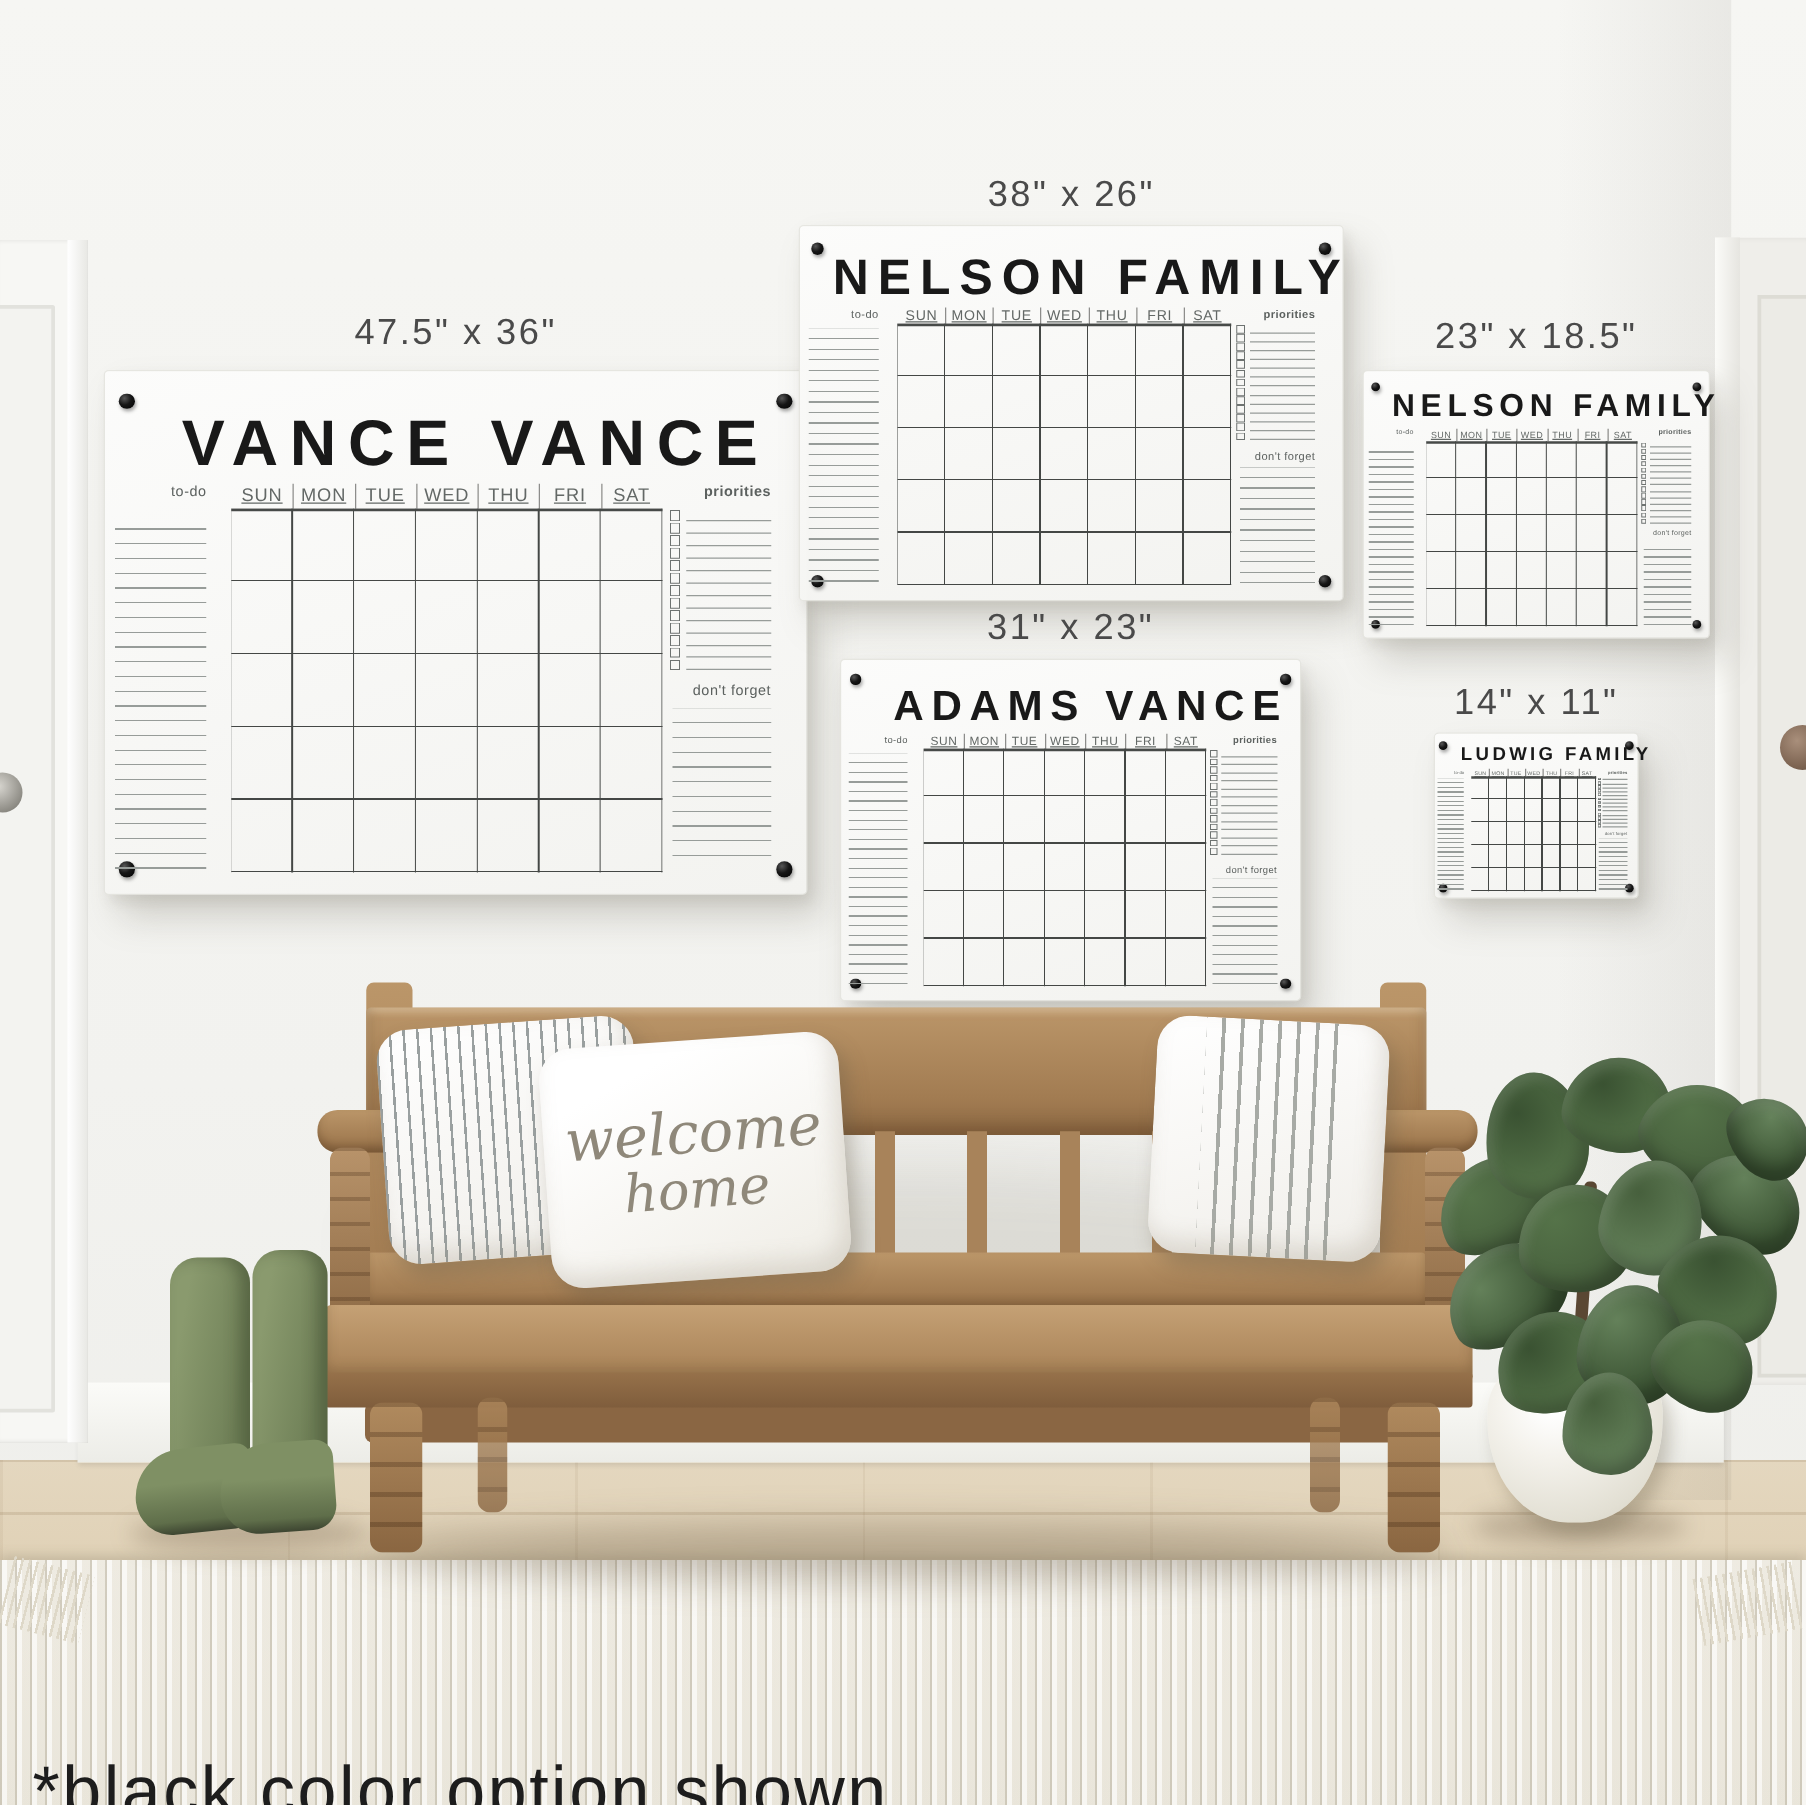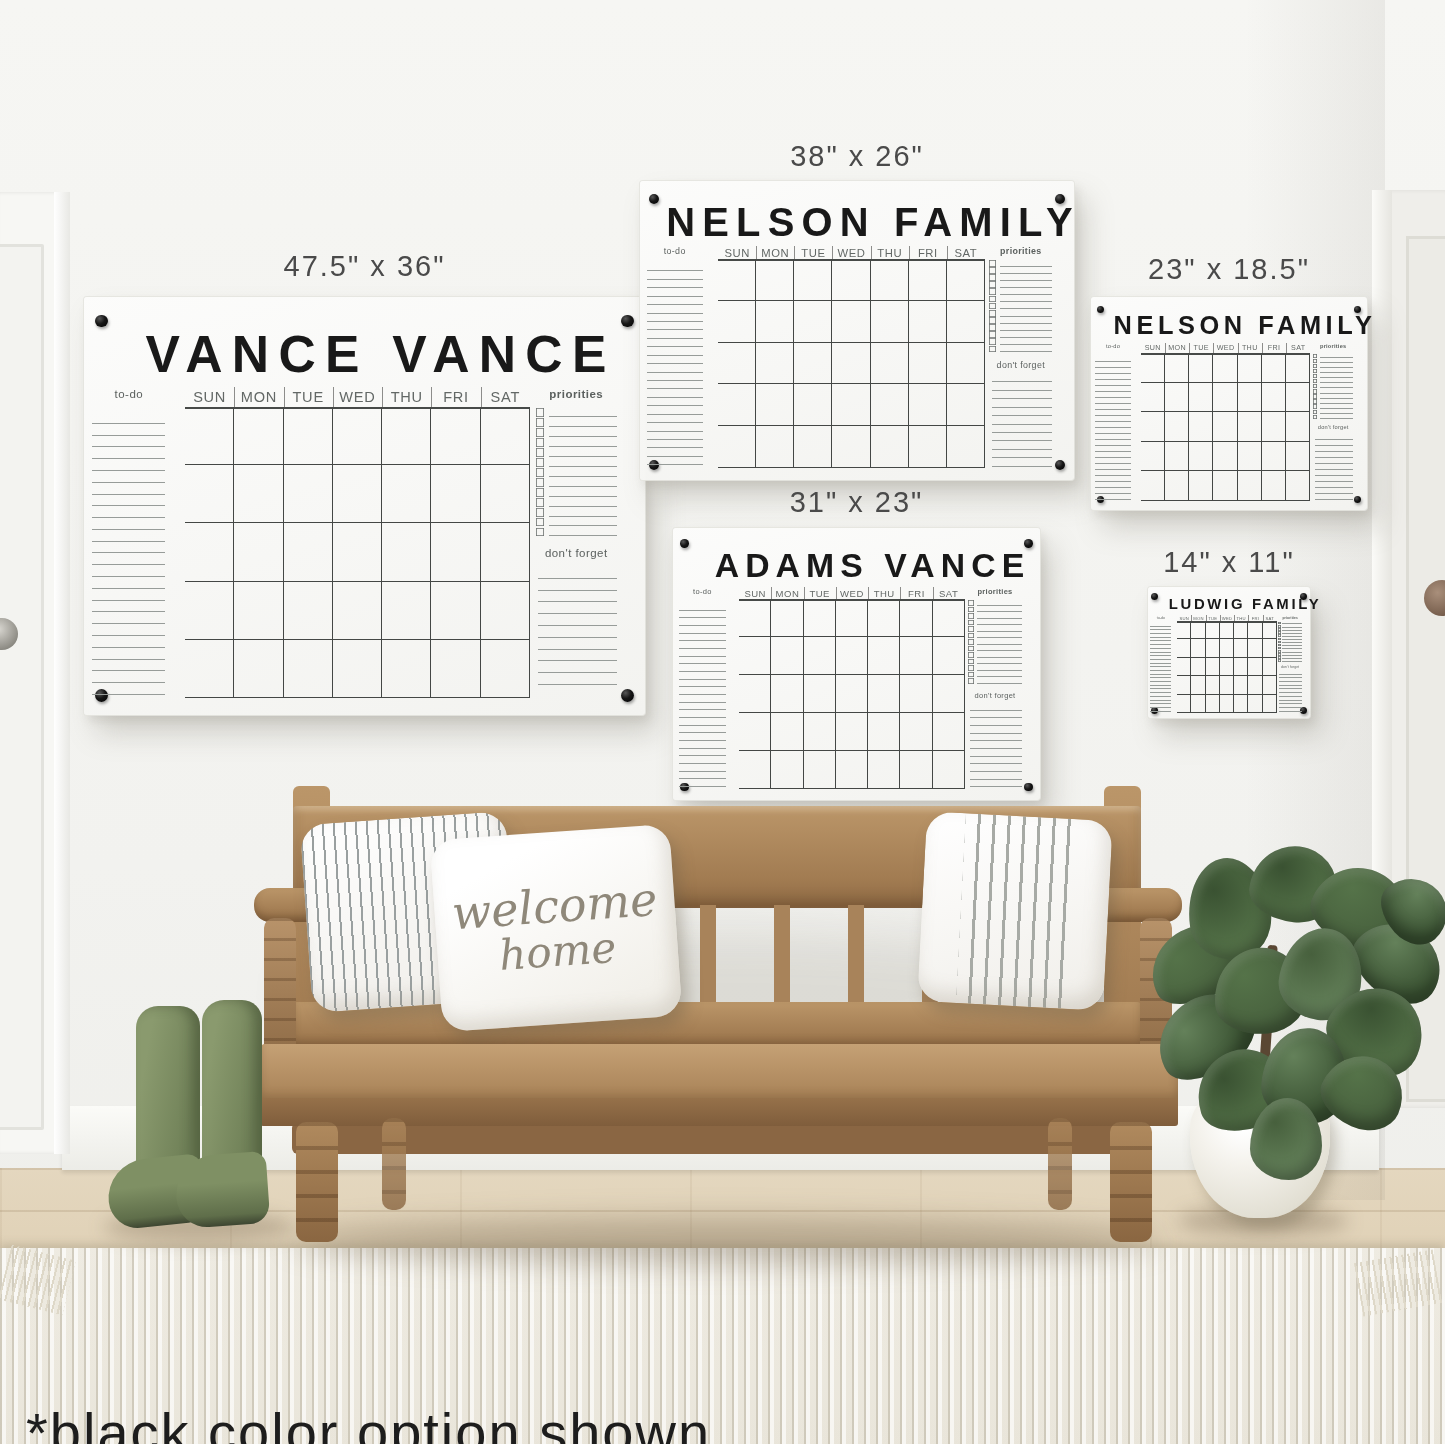--- a/index.html
+++ b/index.html
@@ -62,29 +62,29 @@
         font-size:29px;font-weight:300;letter-spacing:2px;color:#4a4a4a;}
   .screw{position:absolute;border-radius:50%;
         width:max(7px,calc(var(--w)*0.023px));height:max(7px,calc(var(--w)*0.023px));
         background:radial-gradient(circle at 35% 30%,#575757 0%,#161616 45%,#000 100%);
         box-shadow:1px 2px 3px rgba(0,0,0,0.35);}
   .screw.tl{left:2%;top:4.2%}.screw.tr{right:2%;top:4.2%}
   .screw.bl{left:2%;bottom:3.2%}.screw.br{right:2%;bottom:3.2%}
   .cal-title{position:absolute;left:0;top:6.5%;width:100%;text-align:center;
         font-size:calc(var(--w)*0.092px);font-weight:600;letter-spacing:0.18em;
         color:#191919;white-space:nowrap;margin-left:16px;}
-  .small-lab{position:absolute;text-align:center;color:#5c615f;
+  .small-lab{position:absolute;text-align:right;color:#5c615f;
         font-size:max(3px,calc(var(--w)*0.0205px));letter-spacing:0.04em;}
   .todo-label{left:1.5%;top:21.8%;width:13%;}
   .todo-lines,.df-lines{position:absolute;
         background:repeating-linear-gradient(180deg,rgba(0,0,0,0) 0 calc(var(--h)*0.0282px - 1px),#979c99 calc(var(--h)*0.0282px - 1px) calc(var(--h)*0.0282px));}
   .todo-lines{left:1.5%;top:27.5%;width:13%;bottom:4.5%;}
   .day-row{position:absolute;left:18%;top:22%;width:61.5%;height:4%;display:flex;}
   .day{position:relative;flex:1;display:flex;align-items:center;justify-content:center;
-        color:#636866;font-size:max(3px,calc(var(--w)*0.026px));letter-spacing:0.05em;font-weight:500;}
+        color:#636866;font-size:max(3px,calc(var(--w)*0.026px));letter-spacing:0.05em;font-weight:500;text-decoration:underline;}
   .day:not(:first-child)::before{content:"";position:absolute;left:0;top:-10%;height:120%;width:1px;background:#8d8d8b;}
   .grid-head-line{position:absolute;left:18%;top:26.2%;width:61.5%;height:2px;background:#474a48;}
   .grid{position:absolute;left:18%;top:26.2%;width:61.5%;bottom:4%;
         background:
           repeating-linear-gradient(90deg,rgba(0,0,0,0) 0 calc(14.2857% - 1px),#444745 calc(14.2857% - 1px) 14.2857%),
           repeating-linear-gradient(180deg,rgba(0,0,0,0) 0 calc(20% - 1px),#444745 calc(20% - 1px) 20%);}
   .pri-label{left:80.5%;top:21.8%;width:14.5%;font-weight:bold;}
   .pri-checks{position:absolute;left:80.5%;top:26.8%;width:14.5%;height:30.5%;
         display:flex;flex-direction:column;justify-content:space-between;}
   .check-row{display:flex;align-items:flex-end;gap:6%;height:6%;}

